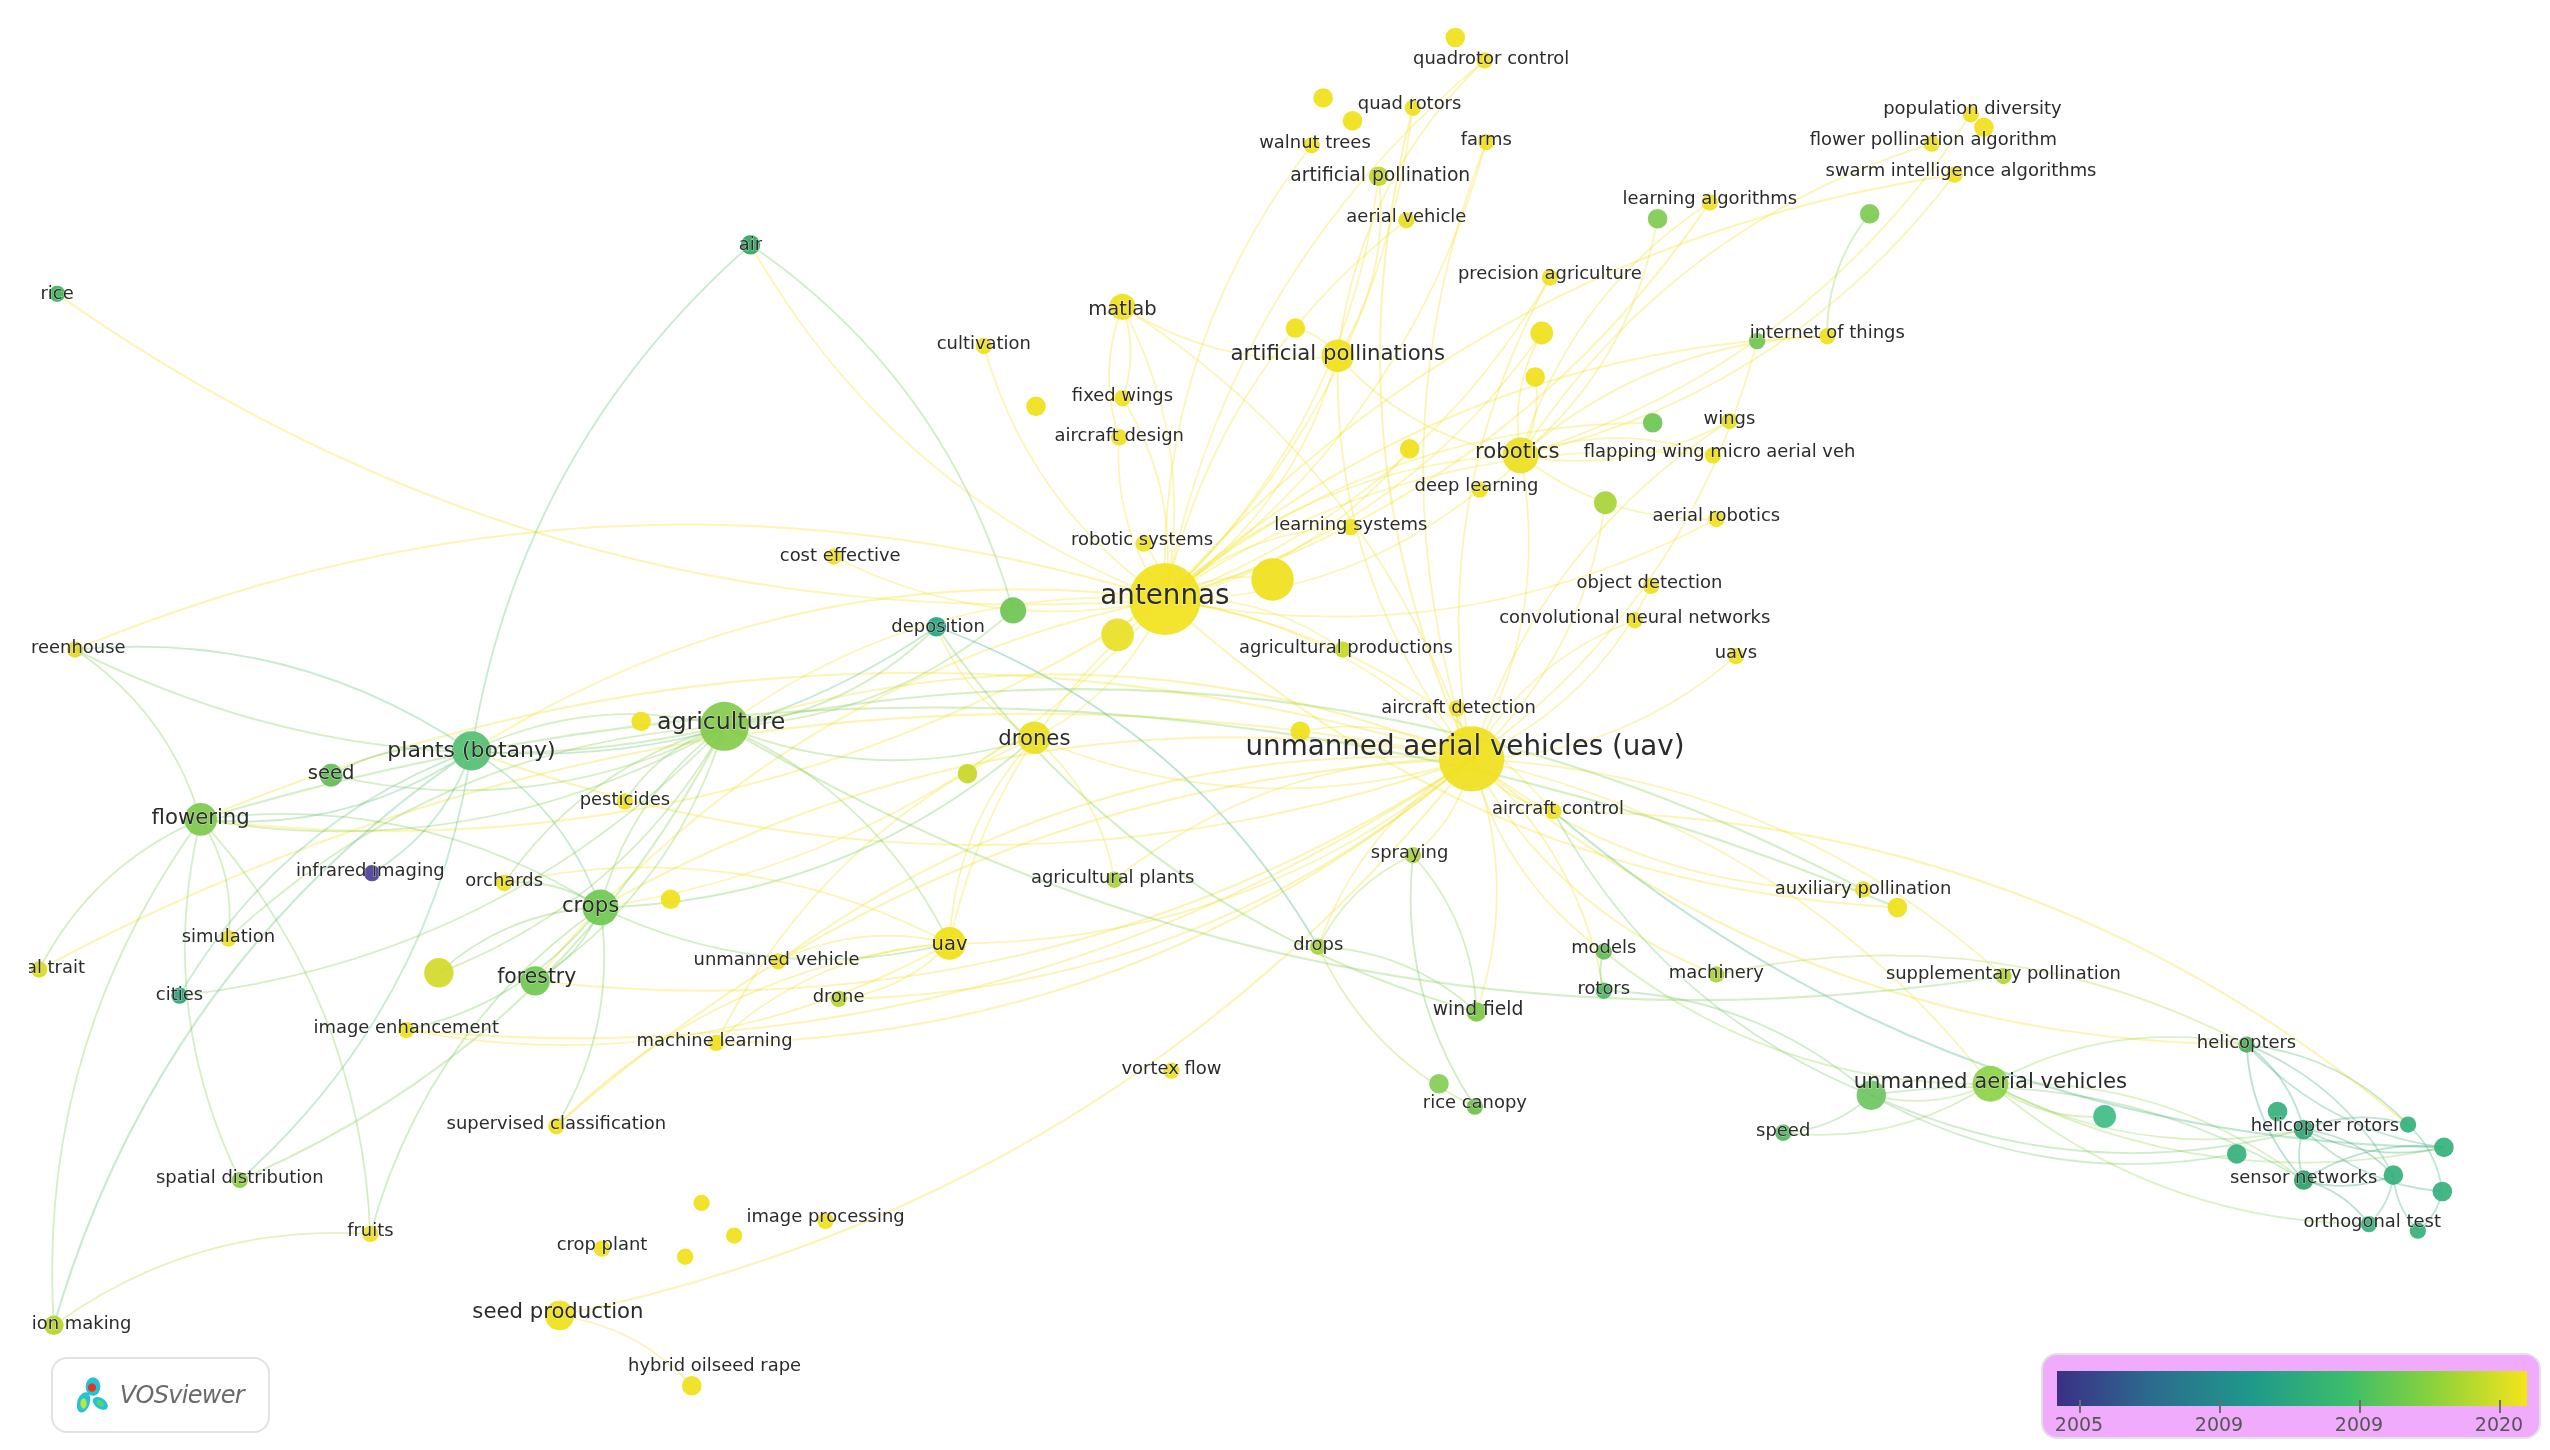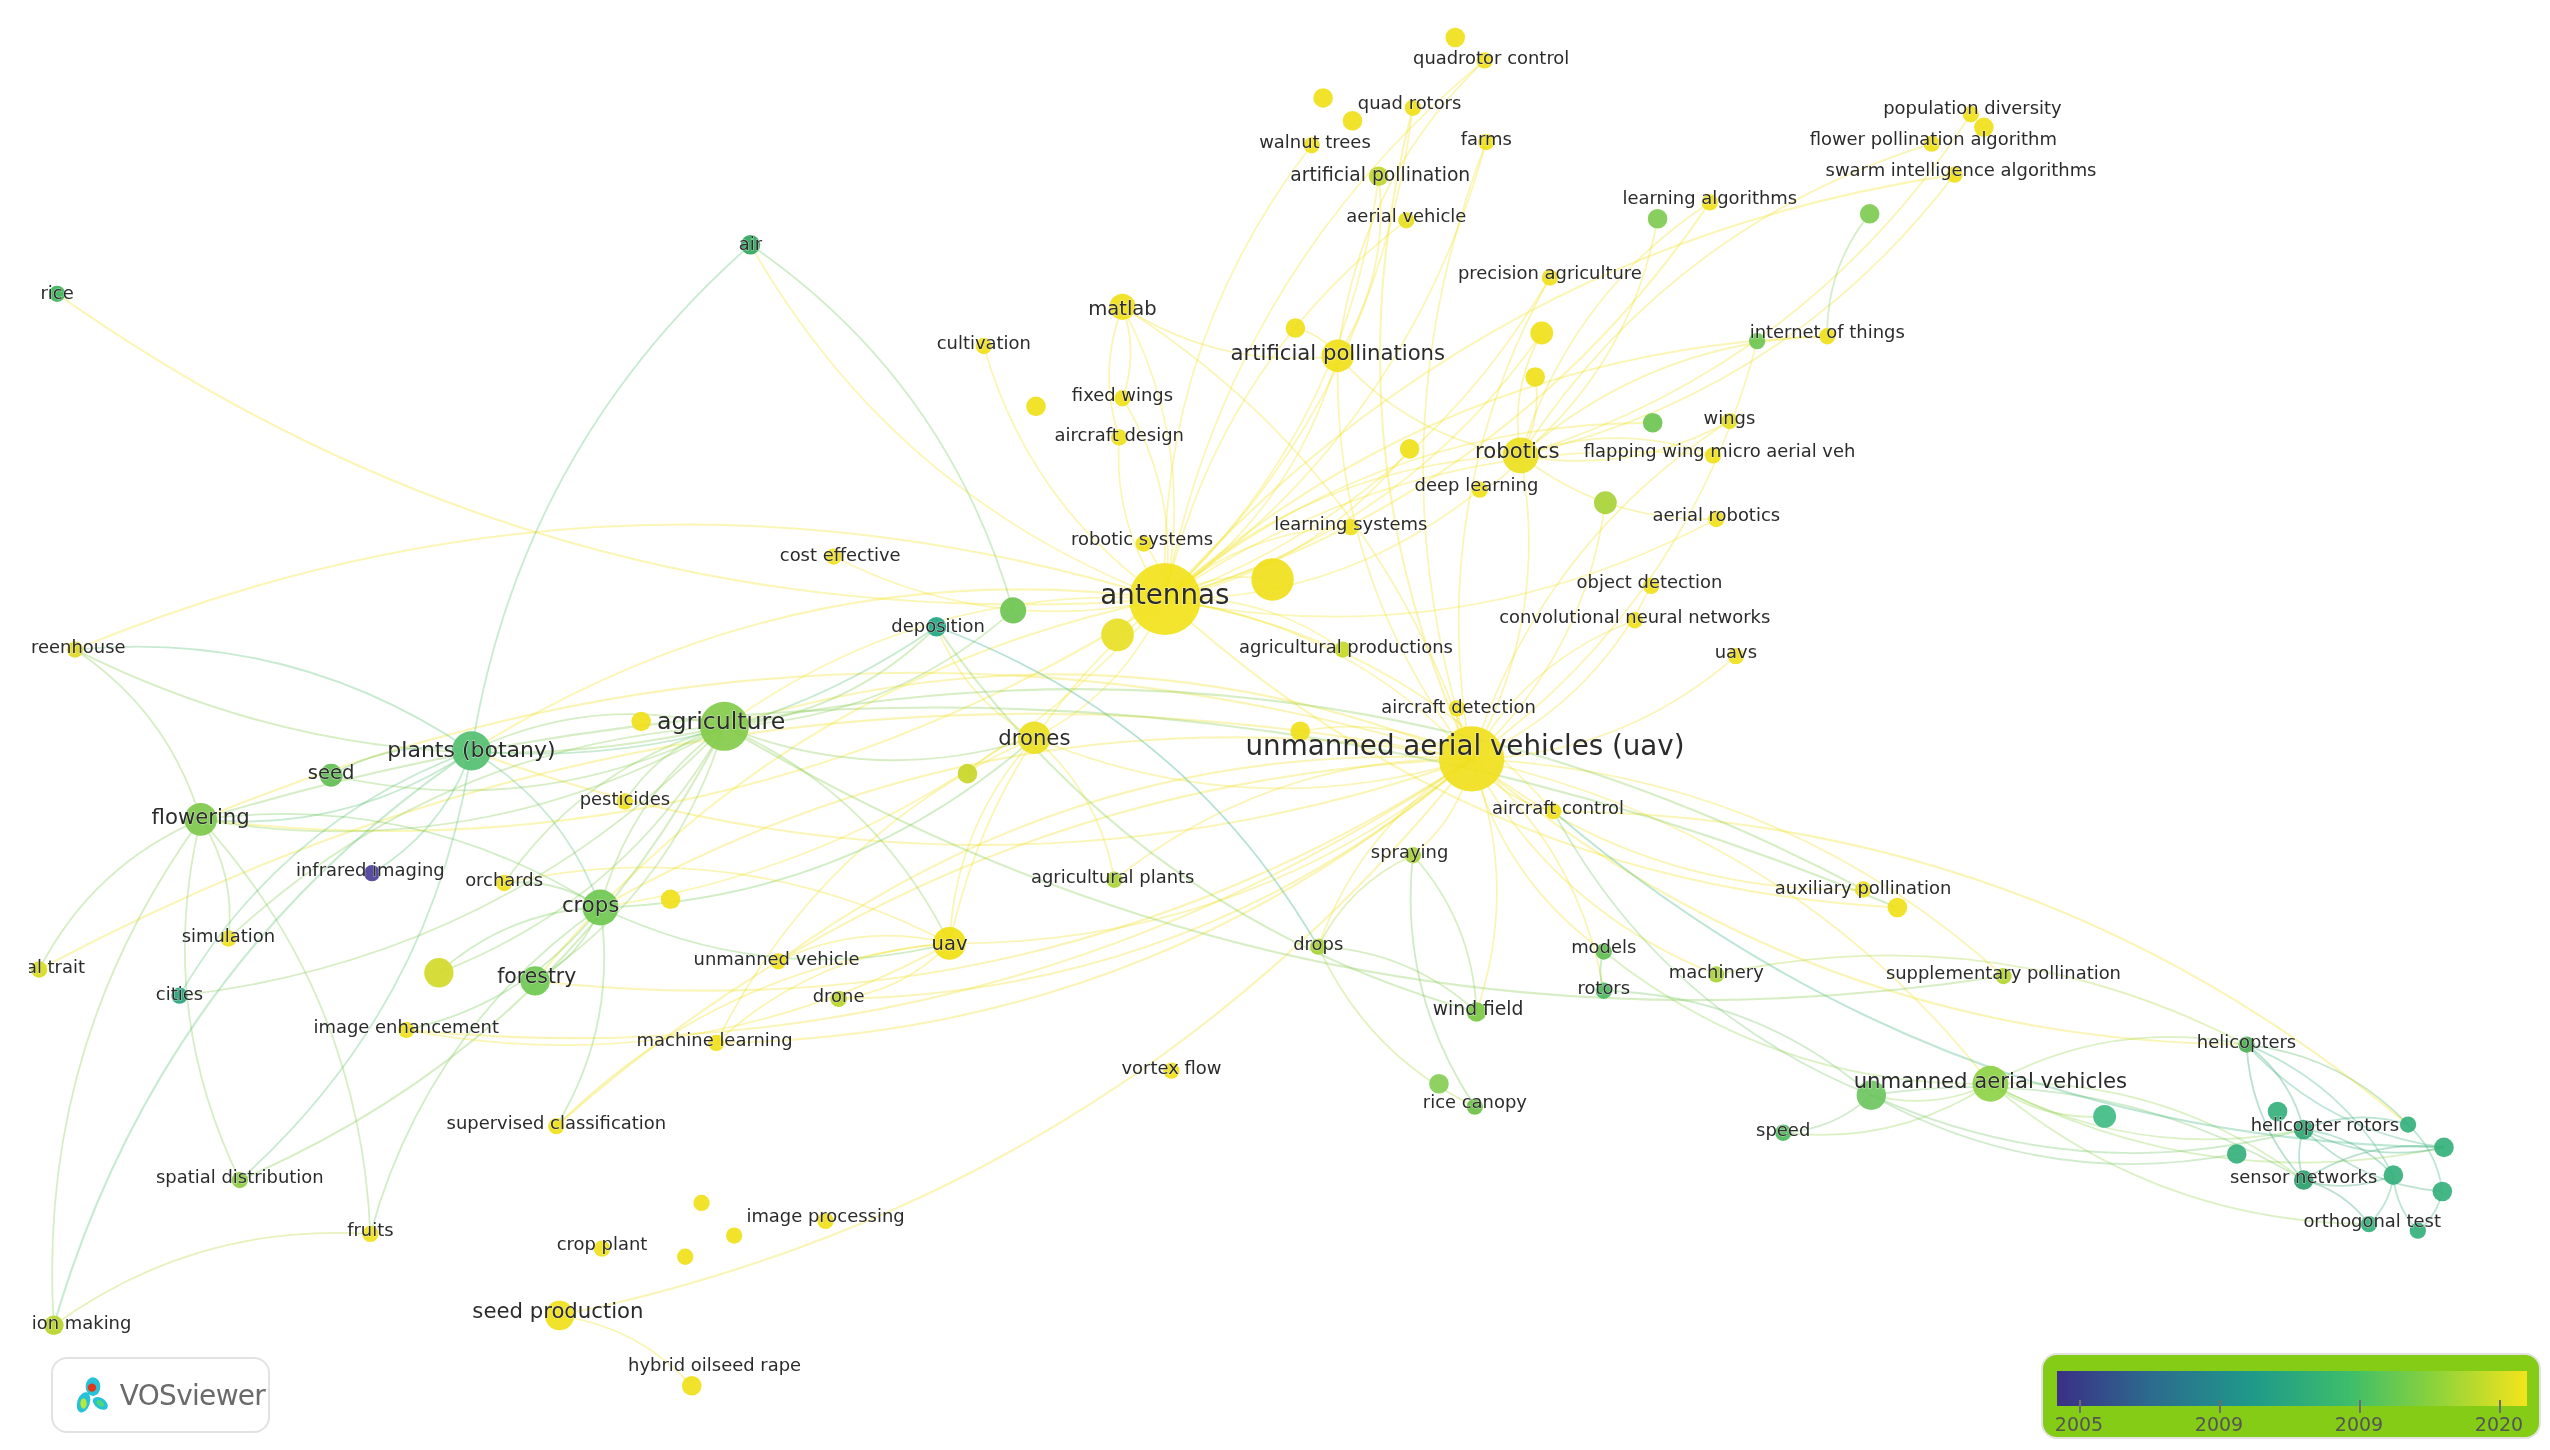--- a/index.html
+++ b/index.html
@@ -2,22 +2,22 @@
 <html style="font-size:11.7px"><head>
 <meta charset="utf-8">
 <style>
   html,body{margin:0;padding:0;background:#ffffff;}
   body{width:2550px;height:1451px;overflow:hidden;position:relative;font-family:"DejaVu Sans","Liberation Sans",sans-serif;}
   #canvas{position:absolute;left:0;top:0;width:2550px;height:1451px;}
   #leftmask{position:absolute;left:0;top:0;width:29px;height:1451px;background:#ffffff;}
   .node-label{font-family:"DejaVu Sans","Liberation Sans",sans-serif;fill:#2b2b2b;text-anchor:middle;dominant-baseline:central;paint-order:stroke;stroke:rgba(255,255,255,0.55);stroke-width:0.6px;}
   .brand-box{position:absolute;left:51px;top:1357px;width:219px;height:76px;border:2.2px solid #e2e2e2;border-radius:16px;background:#ffffff;display:flex;align-items:center;box-sizing:border-box;padding-left:19px;}
   .brand-logo{width:42px;height:44px;margin-right:5.8px;}
-  .brand-text{font-family:"DejaVu Sans","Liberation Sans",sans-serif;font-size:28px;color:#6a6a6a;letter-spacing:-0.7px;}
-  .legend-box{position:absolute;left:2041px;top:1353px;width:500px;height:86px;border:2.2px solid #e2e2e2;border-radius:16px;background:#84cc16;box-sizing:border-box;}
+  .brand-text{font-family:"DejaVu Sans","Liberation Sans",sans-serif;font-size:24px;color:#6a6a6a;letter-spacing:-0.7px;font-style:italic;}
+  .legend-box{position:absolute;left:2041px;top:1353px;width:500px;height:86px;border:2.2px solid #e2e2e2;border-radius:16px;background:#f0abfc;box-sizing:border-box;}
   .legend-bar{position:absolute;left:14px;top:16px;width:470px;height:35px;}
   .legend-tick{position:absolute;top:45px;width:1.5px;height:13px;background:#6d6d6d;}
   .legend-label{position:absolute;top:58px;font-family:"DejaVu Sans","Liberation Sans",sans-serif;font-size:19px;color:#555;transform:translateX(-50%);}
 </style>
 </head>
 <body>
 
 <svg id="canvas" viewBox="0 0 1563 889" preserveAspectRatio="none" xmlns="http://www.w3.org/2000/svg">
   <defs>
     <linearGradient id="viridis" x1="0" y1="0" x2="1" y2="0">

